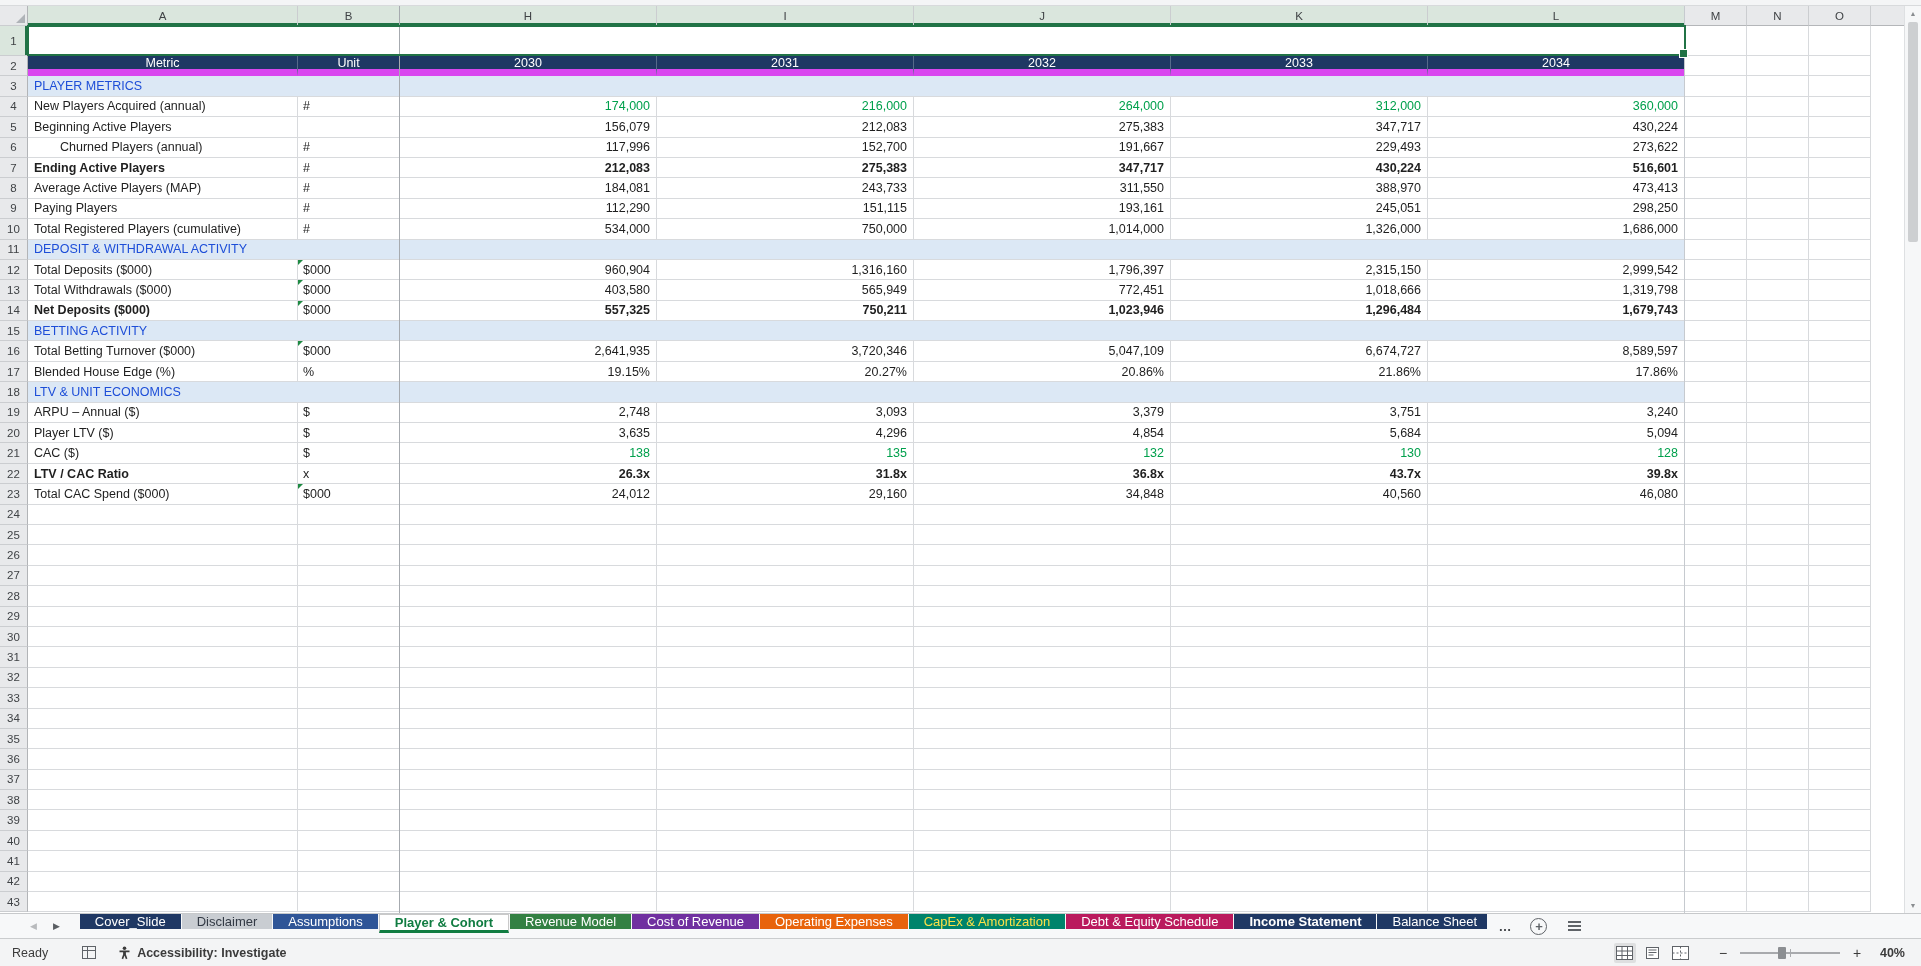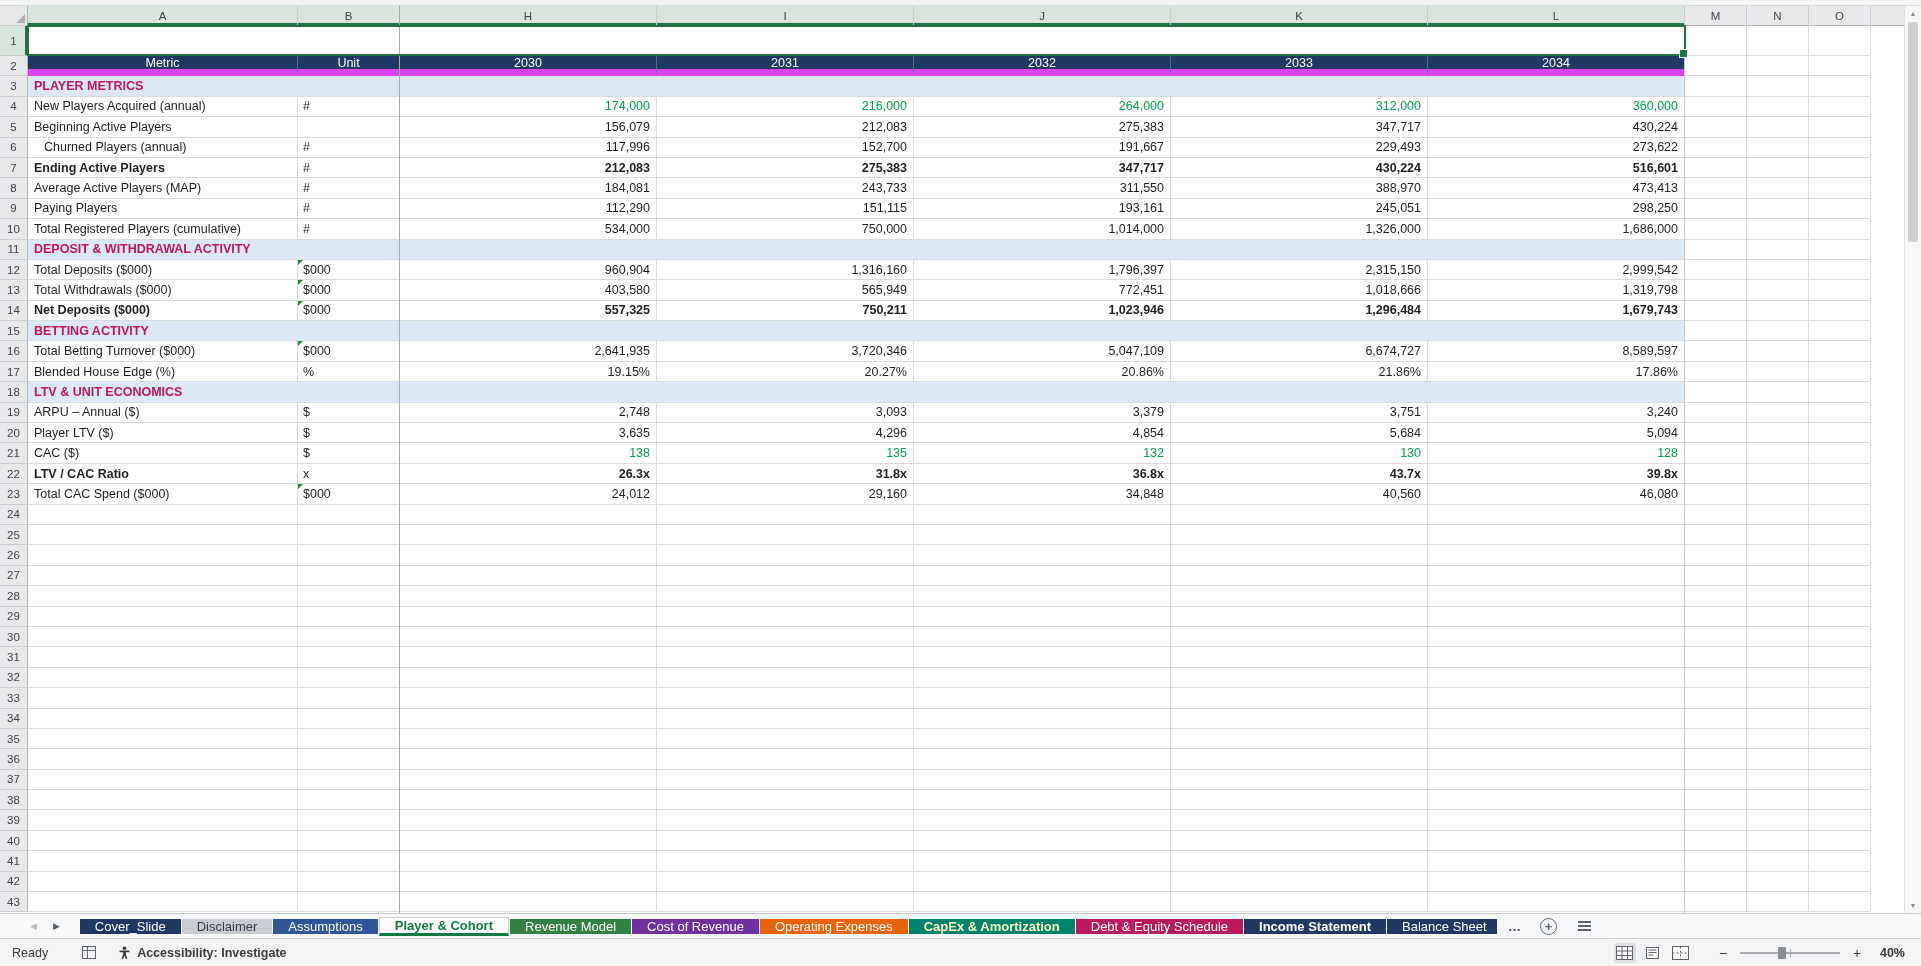--- a/index.html
+++ b/index.html
@@ -14,41 +14,41 @@
   .tri{position:absolute;right:2px;bottom:2px;width:0;height:0;border-left:9px solid transparent;border-bottom:9px solid #AFB3B8}
   .hdrfill{flex:1 1 auto;background:#E8E9EB;border-bottom:1px solid #B4B6B9;box-sizing:border-box}
   .rowsbox{height:887px;overflow:hidden}
   .r{display:flex;height:20.4px}
   .r.r1{height:30px}
   .cell{flex:0 0 auto;box-sizing:border-box;background:#fff;border-right:1px solid #D8DADD;border-bottom:1px solid #D8DADD;display:flex;align-items:center;overflow:hidden;white-space:nowrap;position:relative;font-size:12.5px}
   .gutter{width:28px;background:#E8E9EB;border-right:1px solid #B2B4B7;border-bottom:1px solid #CBCDD0;justify-content:center;font-size:11.5px;color:#3F4245}
   .gutter.sel{background:#DAE6DD;box-shadow:inset -2px 0 0 #217346}
   .cw-a{width:270px}.cw-b{width:102px}.cw-year{width:257px}.cw-sm{width:62px}.cw-merged{width:1657px}
   .hdrnavy{background:#1F3864;color:#fff;font-weight:400;justify-content:center;border-right:1px solid rgba(255,255,255,.25);border-bottom:7px solid #d946ef}
-  .section{width:1657px;background:#DCE8F5;color:#be185d;font-weight:700;padding-left:6px}
+  .section{width:1657px;background:#DCE8F5;color:#1d4ed8;font-weight:400;padding-left:6px}
   .label{padding-left:6px}
-  .label.ind{padding-left:16px}
+  .label.ind{padding-left:32px}
   .unit{padding-left:5px}
   .val{justify-content:flex-end;padding-right:6px}
   .b{font-weight:700}
   .green{color:#00A04C}
   .flag::before{content:"";position:absolute;top:0;left:0;border-top:5px solid #1E8A42;border-right:5px solid transparent}
   .rowfill{flex:1 1 auto;background:#fff}
   .freeze{position:absolute;left:399px;top:0;width:1px;height:907px;background:#A6AAAF;z-index:4}
   .afterl{position:absolute;left:1684px;top:0;width:1px;height:907px;background:#C6CACF;z-index:3}
   .selbox{position:absolute;left:27px;top:19px;width:1659px;height:31px;border:2px solid #217346;z-index:5;pointer-events:none;box-sizing:border-box}
   .handle{position:absolute;right:-4px;bottom:-4px;width:7px;height:7px;background:#217346;border:1px solid #fff}
   .vscroll{position:absolute;top:0;right:0;width:17px;height:907px;background:#F6F7F8;border-left:1px solid #DEE0E2;box-sizing:border-box;z-index:6}
   .sarrow{position:absolute;left:0;width:16px;text-align:center;font-size:7px;color:#8A8D90}
   .sarrow.up{top:4px}.sarrow.dn{bottom:4px}
   .vthumb{position:absolute;left:3px;top:16px;width:10px;height:220px;background:#CDCFD1;border-radius:2px}
   .tabbar{height:25px;background:#F7F8F9;border-top:1px solid #C7C9CB;display:flex;align-items:stretch;box-sizing:border-box}
   .tabnav{display:flex;align-items:center;gap:16px;padding:0 20px 0 30px;color:#5A5E63;font-size:9px}
   .tnav.dim{color:#B8BABD}
-  .tabs{display:flex;align-items:center}
+  .tabs{display:flex;align-items:flex-start}
   .tab{display:flex;align-items:center;padding:0 15px;font-size:13px;margin-right:1px;white-space:nowrap;box-sizing:border-box}
   .tab.active{border:1px solid #C9C9C9;border-bottom:3px solid #107C41;font-weight:700}
   .tab.clip{max-width:110px;overflow:hidden;padding-right:16px}
   .tabmore{display:flex;align-items:center;padding:0 10px;color:#43464A;font-weight:700;font-size:13px}
   .newsheet{width:17px;height:17px;border:1px solid #5F6368;border-radius:50%;align-self:center;margin:0 9px;display:flex;align-items:center;justify-content:center;color:#5F6368;font-size:13px;font-weight:700;box-sizing:border-box}
   .sheetlist{align-self:center;margin:0 12px;display:flex;flex-direction:column;gap:2px}
   .sheetlist i{display:block;width:13px;height:2px;background:#5F6368}
   .statusbar{height:28px;background:#F3F4F5;border-top:1px solid #CACCCE;display:flex;align-items:center;padding:0 12px;box-sizing:border-box;color:#3B3B3B}
   .sb-ready{margin-right:34px;font-size:12.5px}
   .sb-icon{display:flex;align-items:center;margin-right:22px}
@@ -680,21 +680,21 @@
       <span class="tnav">▶</span>
     </div>
     <div class="tabs">
         <div class="tab" style="background: rgb(31, 56, 100); color: rgb(255, 255, 255);">Cover_Slide</div>
         <div class="tab" style="background: rgb(201, 205, 210); color: rgb(51, 58, 69);">Disclaimer</div>
         <div class="tab" style="background: rgb(47, 85, 151); color: rgb(255, 255, 255);">Assumptions</div>
         <div class="tab active" style="background: rgb(255, 255, 255); color: rgb(16, 124, 65);">Player &amp; Cohort</div>
         <div class="tab" style="background: rgb(51, 128, 67); color: rgb(255, 255, 255);">Revenue Model</div>
         <div class="tab" style="background: rgb(112, 48, 160); color: rgb(255, 255, 255);">Cost of Revenue</div>
         <div class="tab" style="background: rgb(232, 99, 12); color: rgb(255, 255, 255);">Operating Expenses</div>
-        <div class="tab" style="background: rgb(0, 131, 107); color: #fef9c3; font-weight: bold;">CapEx &amp; Amortization</div>
+        <div class="tab" style="background: rgb(0, 131, 107); color: #fde047;">CapEx &amp; Amortization</div>
         <div class="tab" style="background: rgb(186, 26, 93); color: rgb(255, 255, 255);">Debt &amp; Equity Schedule</div>
         <div class="tab" style="background: rgb(31, 56, 100); color: rgb(255, 255, 255); font-weight: bold;">Income Statement</div>
         <div class="tab clip" style="background: rgb(31, 56, 100); color: rgb(255, 255, 255);">Balance Sheet</div>
       </div>
     <div class="tabmore">…</div>
     <div class="newsheet">+</div>
     <div class="sheetlist">
         <i></i>
         <i></i>
         <i></i>

